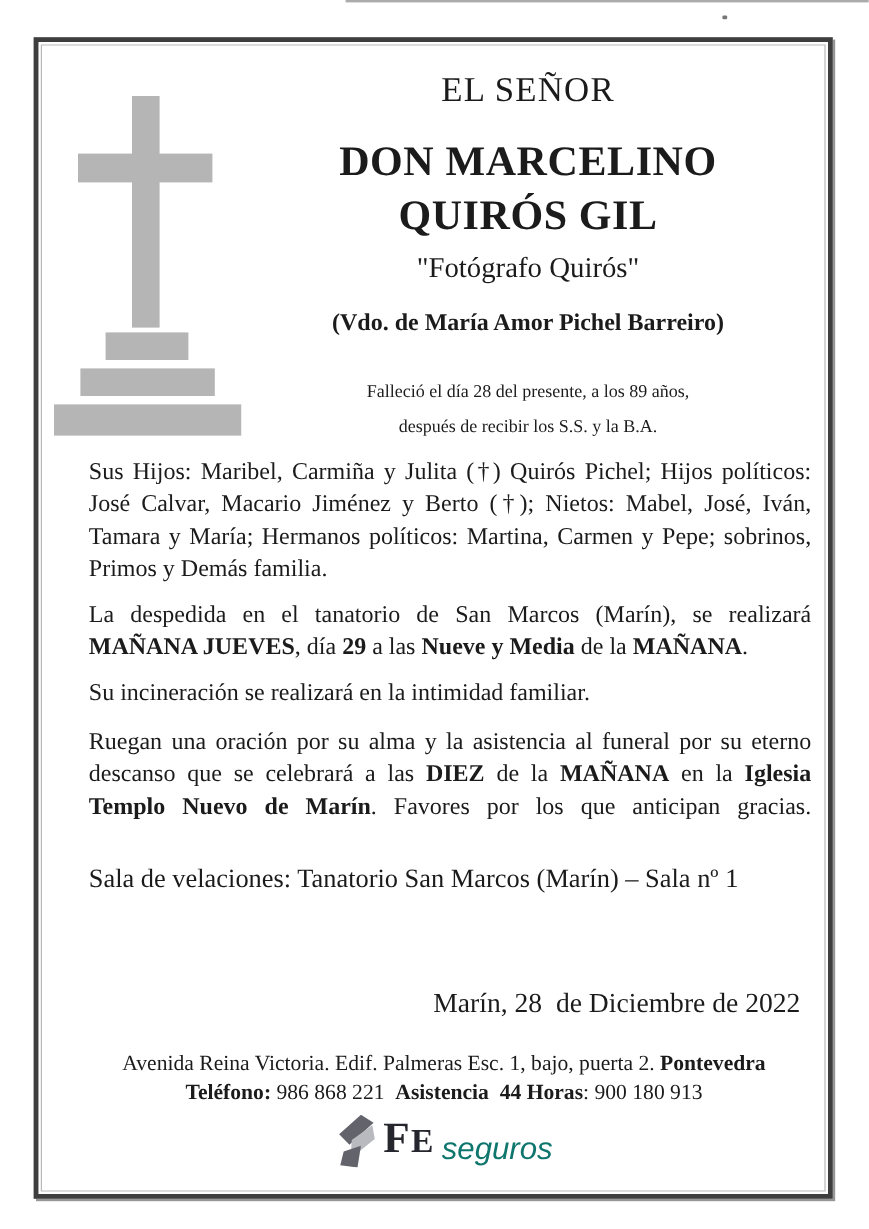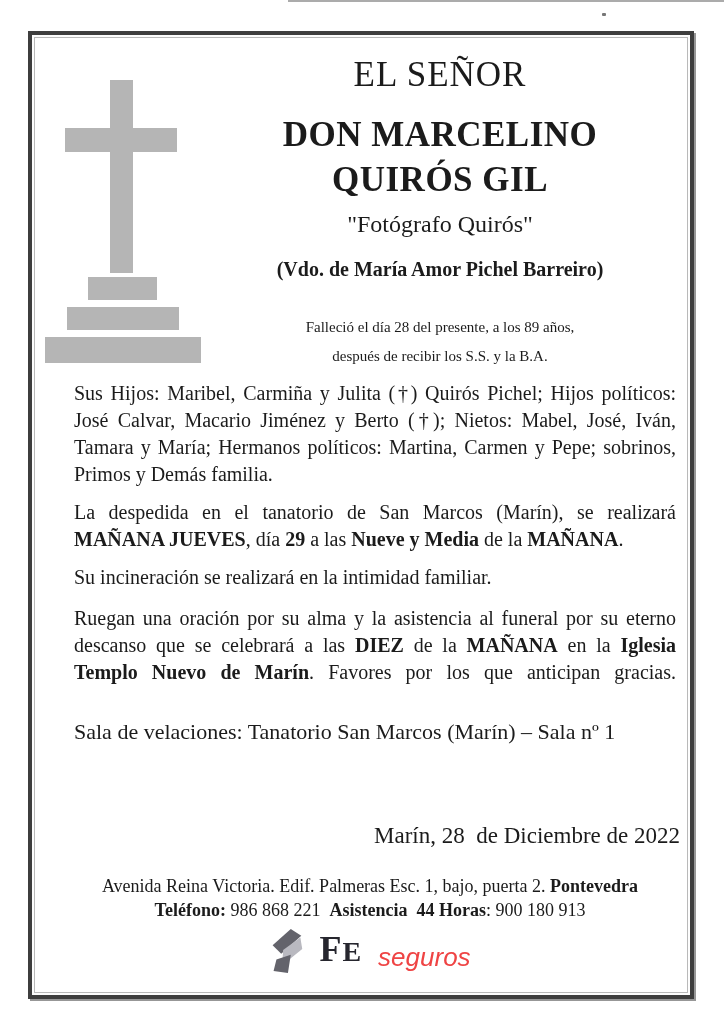--- a/index.html
+++ b/index.html
@@ -35,21 +35,21 @@
   .cross .hbar {left:33px;top:93px;width:112px;height:24px;}
   .cross .base1{left:56px;top:242px;width:69px;height:23px;}
   .cross .base2{left:35px;top:272px;width:112px;height:23px;}
   .cross .base3{left:13px;top:302px;width:156px;height:26px;}
   
   .head{
     margin:24px 0 0 173px;
     width:470px;
     text-align:center;
   }
-  .honorific{font-size:35px;line-height:32px;letter-spacing:1px;}
+  .honorific{font-size:29px;line-height:32px;letter-spacing:1px;}
   .deceased-name{font-size:35px;line-height:45px;font-weight:bold;margin-top:21px;letter-spacing:.5px;}
   .alias{font-size:24px;line-height:26px;margin-top:9px;}
   .widower{font-size:20px;line-height:22px;margin-top:21px;font-weight:bold;}
   .death{font-size:15px;line-height:29px;margin-top:33px;white-space:nowrap;}
   .rip{font-size:25px;line-height:28px;font-weight:bold;margin-top:21px;letter-spacing:1px;}
   
   .bodytext{
     margin:9px 0 0 42px;
     width:602px;
     font-size:20px;line-height:27px;
@@ -57,45 +57,45 @@
   }
   .bodytext p{margin:0;}
   .bodytext p b{font-weight:bold;}
   .p-farewell{margin-top:11px !important;}
   .p-cremation{margin-top:11px !important;}
   .p-funeral{margin-top:14px !important;text-align-last:justify;}
   .p-wake{margin-top:32px !important;font-size:22px;line-height:28px;text-align:left;}
   
   .dateline{
     margin-top:77px;
-    padding-right:10px;
+    padding-right:23px;
     text-align:right;
     font-size:23px;line-height:26px;
     white-space:pre-wrap;
   }
   
   .footer{margin-top:25px;text-align:center;padding-left:18px;}
   .footer-address{font-size:18px;line-height:24px;white-space:pre-wrap;}
   .footer-phone{font-size:18px;line-height:24px;white-space:pre-wrap;}
   .footer b{font-weight:bold;}
   .logo-row{
     margin-top:7px;
-    display:flex;align-items:flex-end;justify-content:center;gap:16px;
+    display:flex;align-items:flex-end;justify-content:center;gap:6px;
     height:44px;
   }
   .logo-mark{width:34px;height:44px;flex:0 0 auto;}
   .logo-fe{
     font-family:"Liberation Serif",serif;font-weight:bold;color:#26262e;
     line-height:34px;letter-spacing:1px;
   }
   .logo-fe .f{font-size:36px;}
   .logo-fe .e{font-size:28px;}
   .logo-tagline{
     font-family:"Liberation Sans","DejaVu Sans",sans-serif;
-    font-style:italic;color:#ef4444;font-size:26px;line-height:32px;
+    font-style:italic;color:#0f766e;font-size:26px;line-height:32px;
   }
 </style>
 </head>
 <body>
 
 <div class="scan-line-top"></div>
 <div class="scan-speck"></div>
 
 <div class="frame">
 

